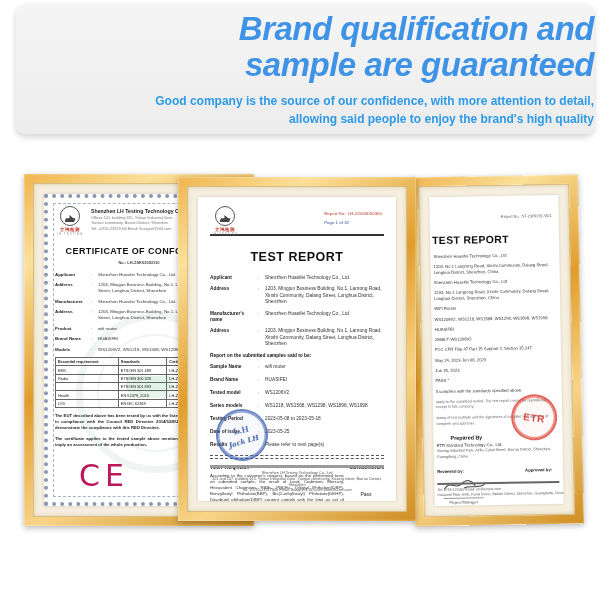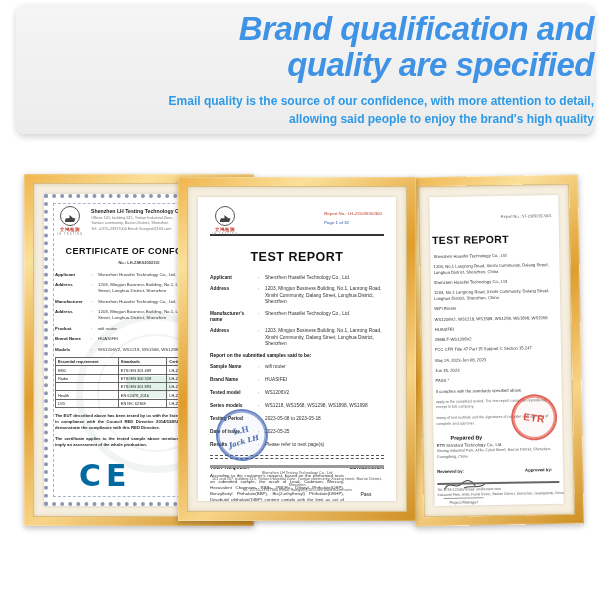--- a/index.html
+++ b/index.html
@@ -53,21 +53,21 @@
   .l-row { display:flex; margin-bottom:4.5px; }
   .l-lbl { width:36px; flex:none; font-size:4.4px; font-weight:bold; color:#222; }
   .colon { width:7px; flex:none; font-size:4.4px; color:#444; }
   .colon::before { content:":"; }
   .l-val { flex:1; font-size:4.4px; color:#333; line-height:1.35; }
   .l-table { margin-top:4px; border-collapse:collapse; width:152px; position:relative; }
   .l-table th,.l-table td { border:1px solid #666; font-size:3.9px; padding:1.2px 2px; color:#222;
     text-align:left; font-weight:normal; white-space:nowrap; }
   .l-table th { font-weight:bold; background:#fbfbfb; }
   .l-para { font-size:4.2px; font-weight:600; color:#222; line-height:1.4; margin-top:5px; text-align:justify; }
-  .ce { font-size:30px; color:#0369a1; letter-spacing:5px; margin:10px 0 0 24px; font-weight:700;
+  .ce { font-size:30px; color:#be185d; letter-spacing:5px; margin:10px 0 0 24px; font-weight:400;
     font-family:"DejaVu Sans",sans-serif; }
 
   
   .mp { padding:9px 12px 8px; height:100%; position:relative; }
   .m-head { position:relative; height:30px; border-bottom:2px solid #333; }
   .m-ref { position:absolute; right:2px; top:3px; text-align:left; line-height:2.1; }
   .m-repno { font-size:4.4px; color:#c0392b; white-space:nowrap; }
   .m-page { font-size:4.4px; color:#2c55a8; white-space:nowrap; }
   .m-title { text-align:center; font-size:12.5px; font-weight:bold; color:#111; margin:14px 0 11px;
     letter-spacing:.5px; }
@@ -119,24 +119,24 @@
   .r-fline { font-size:3.5px; color:#555; line-height:1.5; white-space:nowrap; }
 </style>
 </head>
 <body>
 
 <div class="canvas">
 
   <section class="header-card">
     <div class="title">
       <div>Brand qualification and</div>
-      <div>quality are specified</div>
+      <div>sample are guaranteed</div>
     </div>
     <div class="subtitle">
-      <div>Email quality is the source of our confidence, with more attention to detail,</div>
+      <div>Good company is the source of our confidence, with more attention to detail,</div>
       <div>allowing said people to enjoy the brand's high quality</div>
     </div>
   </section>
 
   <div class="frame f-left">
     <div class="mat">
       <div class="paper">
         <div class="lp">
           <div class="wm-ring"></div>
           <div class="wm-green"></div>

